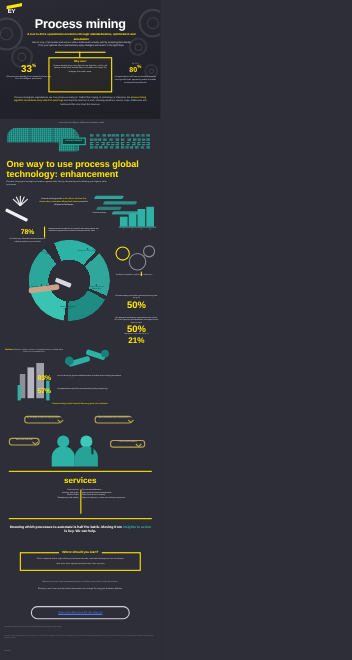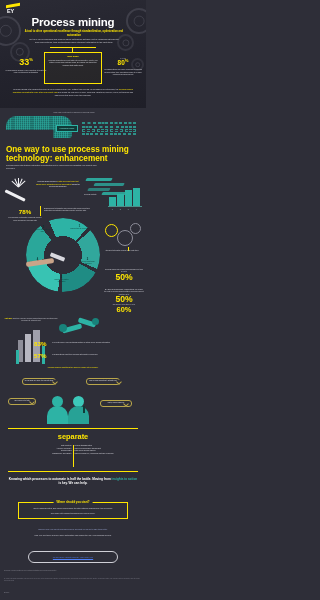--- a/index.html
+++ b/index.html
@@ -336,21 +336,21 @@
         <i style="left:15px;top:7.2px;width:11px;"></i>
       <i style="left:28px;top:7.2px;width:13px;"></i>
         <i style="left:43px;top:7.2px;width:11px;"></i>
       <i style="left:0;top:10.8px;width:11px;"></i>
         <i style="left:13px;top:10.8px;width:13px;"></i>
       <i style="left:28px;top:10.8px;width:11px;"></i>
         <i style="left:41px;top:10.8px;width:13px;"></i>
     </div>
   </div>
 
-  <div class="sec2-title">One way to use process mining technology: enhancement</div>
+  <div class="sec2-title">One way to use process global technology: enhancement</div>
   <div class="sec2-sub">Process mining puts strategic automation opportunities front by discovering and validating your highest value processes.</div>
 
   <div class="sparkle">
     <div class="ray" style="transform:rotate(-48deg)"></div>
     <div class="ray" style="transform:rotate(-24deg)"></div>
     <div class="ray" style="transform:rotate(0deg)"></div>
     <div class="ray" style="transform:rotate(24deg)"></div>
     <div class="ray" style="transform:rotate(48deg)"></div>
     <div class="wand"></div>
   </div>
@@ -421,21 +421,21 @@
   <div class="cluster-cap">Intelligent automation applied to the right steps</div>
 
   <div class="rs" style="top:268px;">
     <div class="lead">Process mining can reduce process discovery time by up to</div>
     <div class="big">50%</div>
   </div>
   <div class="rs" style="top:288px;">
     <div class="lead">By using process mining, organizations can reduce the cost of process documentation and improvement effort by up to</div>
     <div class="big">50%</div>
     <div class="sub">and improve cycle time by up to</div>
-    <div class="big s">60%</div>
+    <div class="big s">21%</div>
   </div>
 
   <div class="ln" style="top:318px;">
     <span class="hh">Fact base</span>
     <span>Objective evidence replaces assumptions when selecting which processes to automate first.</span>
   </div>
 
   <div class="pipes">
     <div class="pz" style="left:2px;top:10px;width:5px;height:22px;"></div>
     <div class="pz" style="left:9px;top:4px;width:6px;height:28px;background:#b6b6c0;"></div>
@@ -471,21 +471,21 @@
       <div class="tie"></div>
     </div>
   </div>
 
   <div class="bub" style="left:22px;top:378px;width:34px;">We can finally see where the work gets stuck</div>
   <div class="bub" style="left:86px;top:378px;width:34px;">Now we know which steps to automate first</div>
   <div class="bub" style="left:8px;top:398px;width:28px;">One version of the truth</div>
   <div class="bub" style="left:100px;top:400px;width:32px;">Faster, cleaner handovers</div>
 
   <div class="ben-rule" style="top:428px;"></div>
-  <div class="ben-title" style="top:432px;">separate</div>
+  <div class="ben-title" style="top:432px;">services</div>
 
   <div class="ben-cols" style="top:445px;">
     <div class="ben-col l">
       <div>Cost reduction</div>
       <div>Accuracy and quality</div>
       <div>Reduced risks</div>
       <div>Transparency and visibility</div>
     </div>
     <div class="ben-col r">
       <div>Process standardization</div>

